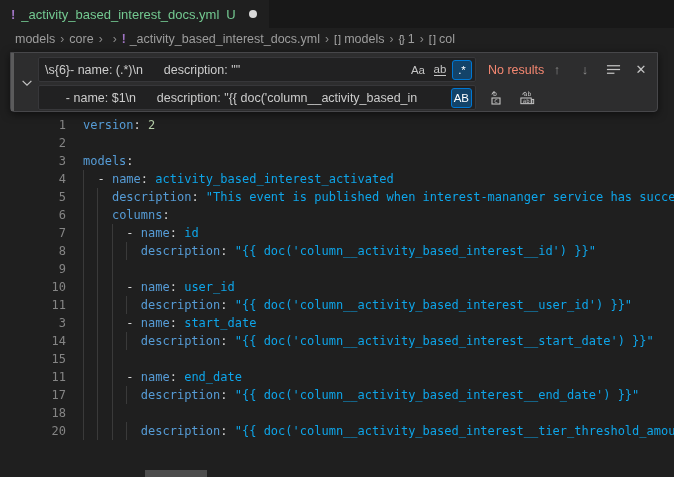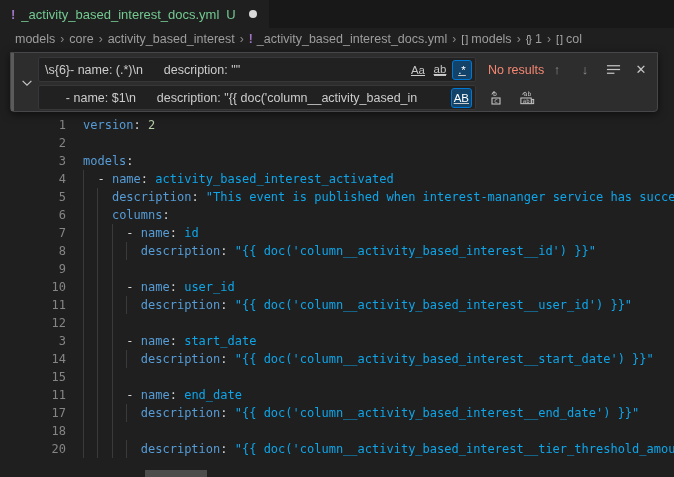--- a/index.html
+++ b/index.html
@@ -35,21 +35,21 @@
     background:#2d2d2e;border:1px solid #47474a;border-radius:0 0 4px 4px;
     box-shadow:0 2px 8px rgba(0,0,0,.55);}
   .sash{position:absolute;left:0;top:0;width:3px;height:100%;background:#5b5b5c;}
   .chev{position:absolute;left:8px;top:22px;width:16px;height:16px;color:#c5c5c5;display:flex;align-items:center;justify-content:center;cursor:pointer;}
   .frow{position:absolute;left:27px;right:4px;height:25px;display:flex;align-items:center;}
   .frow1{top:4px;} .frow2{top:32px;}
   .finput{width:438px;height:25px;box-sizing:border-box;background:#212122;border:1px solid #37373a;border-radius:2px;
     position:relative;display:flex;align-items:center;color:#cccccc;font-size:12.5px;cursor:text;flex:none;}
   .fin-text{white-space:pre;overflow:hidden;margin-left:6px;display:inline-block;}
   .fin-text.clip{max-width:395px;}
-  .opts{position:absolute;right:3px;top:2px;display:flex;gap:2px;align-items:center;text-decoration:underline;}
+  .opts{position:absolute;right:3px;top:2px;display:flex;gap:2px;align-items:center;}
   .opt{min-width:20px;height:20px;box-sizing:border-box;display:flex;align-items:center;justify-content:center;
     border-radius:3px;color:#c5c5c5;font-size:11.5px;cursor:pointer;padding:0 2px;}
   .opt.active{background:rgba(0,120,212,.40);border:1px solid #0078d4;color:#ffffff;}
   .ww-inner{border-bottom:1px solid #c5c5c5;line-height:11px;}
   .fstatus{margin-left:12px;color:#f48771;font-size:12.5px;white-space:nowrap;}
   .fctrls{margin-left:auto;display:flex;align-items:center;gap:12px;padding-right:4px;}
   .fbtn{color:#c5c5c5;font-size:13px;cursor:pointer;display:flex;align-items:center;justify-content:center;width:16px;height:16px;}
   .fbtn.dim{color:#8f8f8f;}
   .ricons{display:flex;align-items:center;gap:14px;margin-left:13px;}
   
@@ -69,23 +69,20 @@
 
 <div class="breadcrumb">
     <span class="bc-item">
       <span>models</span>
     </span>
     <span class="bc-sep">›</span>
     <span class="bc-item">
       <span>core</span>
     </span>
     <span class="bc-sep">›</span>
-    <span class="bc-item">
-      <span>activity_based_interest</span>
-    </span>
     <span class="bc-sep">›</span>
     <span class="bc-item">
       <span class="bc-sym purple">!</span>
       <span>_activity_based_interest_docs.yml</span>
     </span>
     <span class="bc-sep">›</span>
     <span class="bc-item">
       <span class="bc-sym">[ ]</span>
       <span>models</span>
     </span>
@@ -138,24 +135,20 @@
       <div class="ln">9</div>
       <div class="lc"><span class="guide" style="left: 17px;"></span><span class="guide" style="left: 31.44px;"></span><span class="guide" style="left: 45.88px;"></span></div>
     </div>
     <div class="row">
       <div class="ln">10</div>
       <div class="lc"><span class="guide" style="left: 17px;"></span><span class="guide" style="left: 31.44px;"></span><span class="guide" style="left: 45.88px;"></span><span class="p">      - </span><span class="k">name</span><span class="p">: </span><span class="s">user_id</span></div>
     </div>
     <div class="row">
       <div class="ln">11</div>
       <div class="lc"><span class="guide" style="left: 17px;"></span><span class="guide" style="left: 31.44px;"></span><span class="guide" style="left: 45.88px;"></span><span class="guide" style="left: 60.32px;"></span><span class="p">        </span><span class="k">description</span><span class="p">: </span><span class="s">"{{ doc('column__activity_based_interest__user_id') }}"</span></div>
-    </div>
-    <div class="row">
-      <div class="ln">12</div>
-      <div class="lc"><span class="guide" style="left: 17px;"></span><span class="guide" style="left: 31.44px;"></span><span class="guide" style="left: 45.88px;"></span></div>
     </div>
     <div class="row">
       <div class="ln">3</div>
       <div class="lc"><span class="guide" style="left: 17px;"></span><span class="guide" style="left: 31.44px;"></span><span class="guide" style="left: 45.88px;"></span><span class="p">      - </span><span class="k">name</span><span class="p">: </span><span class="s">start_date</span></div>
     </div>
     <div class="row">
       <div class="ln">14</div>
       <div class="lc"><span class="guide" style="left: 17px;"></span><span class="guide" style="left: 31.44px;"></span><span class="guide" style="left: 45.88px;"></span><span class="guide" style="left: 60.32px;"></span><span class="p">        </span><span class="k">description</span><span class="p">: </span><span class="s">"{{ doc('column__activity_based_interest__start_date') }}"</span></div>
     </div>
     <div class="row">

